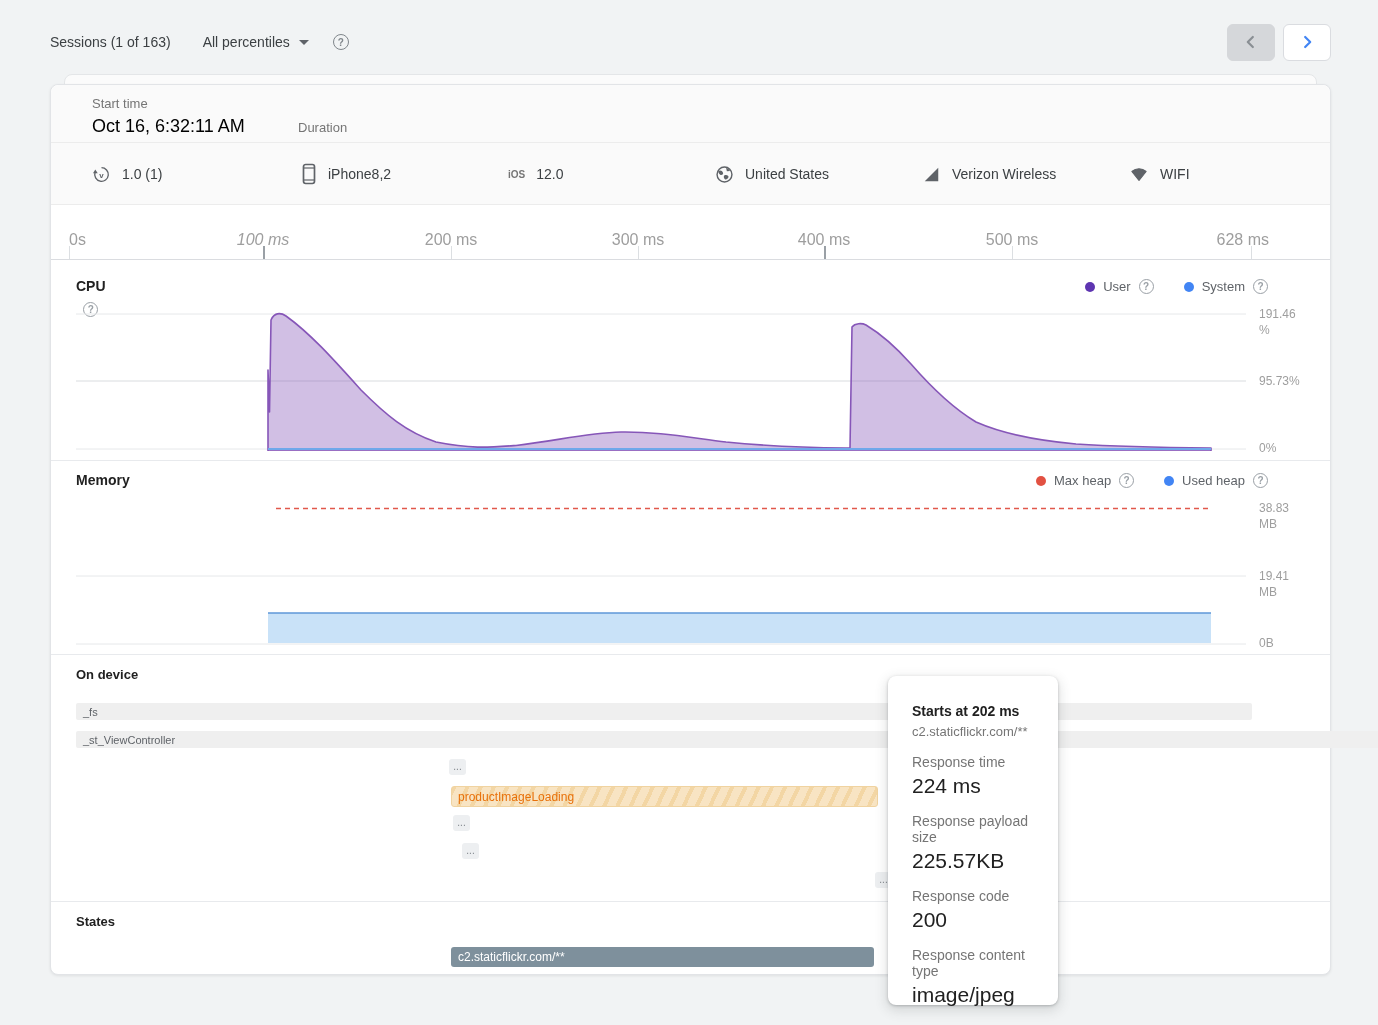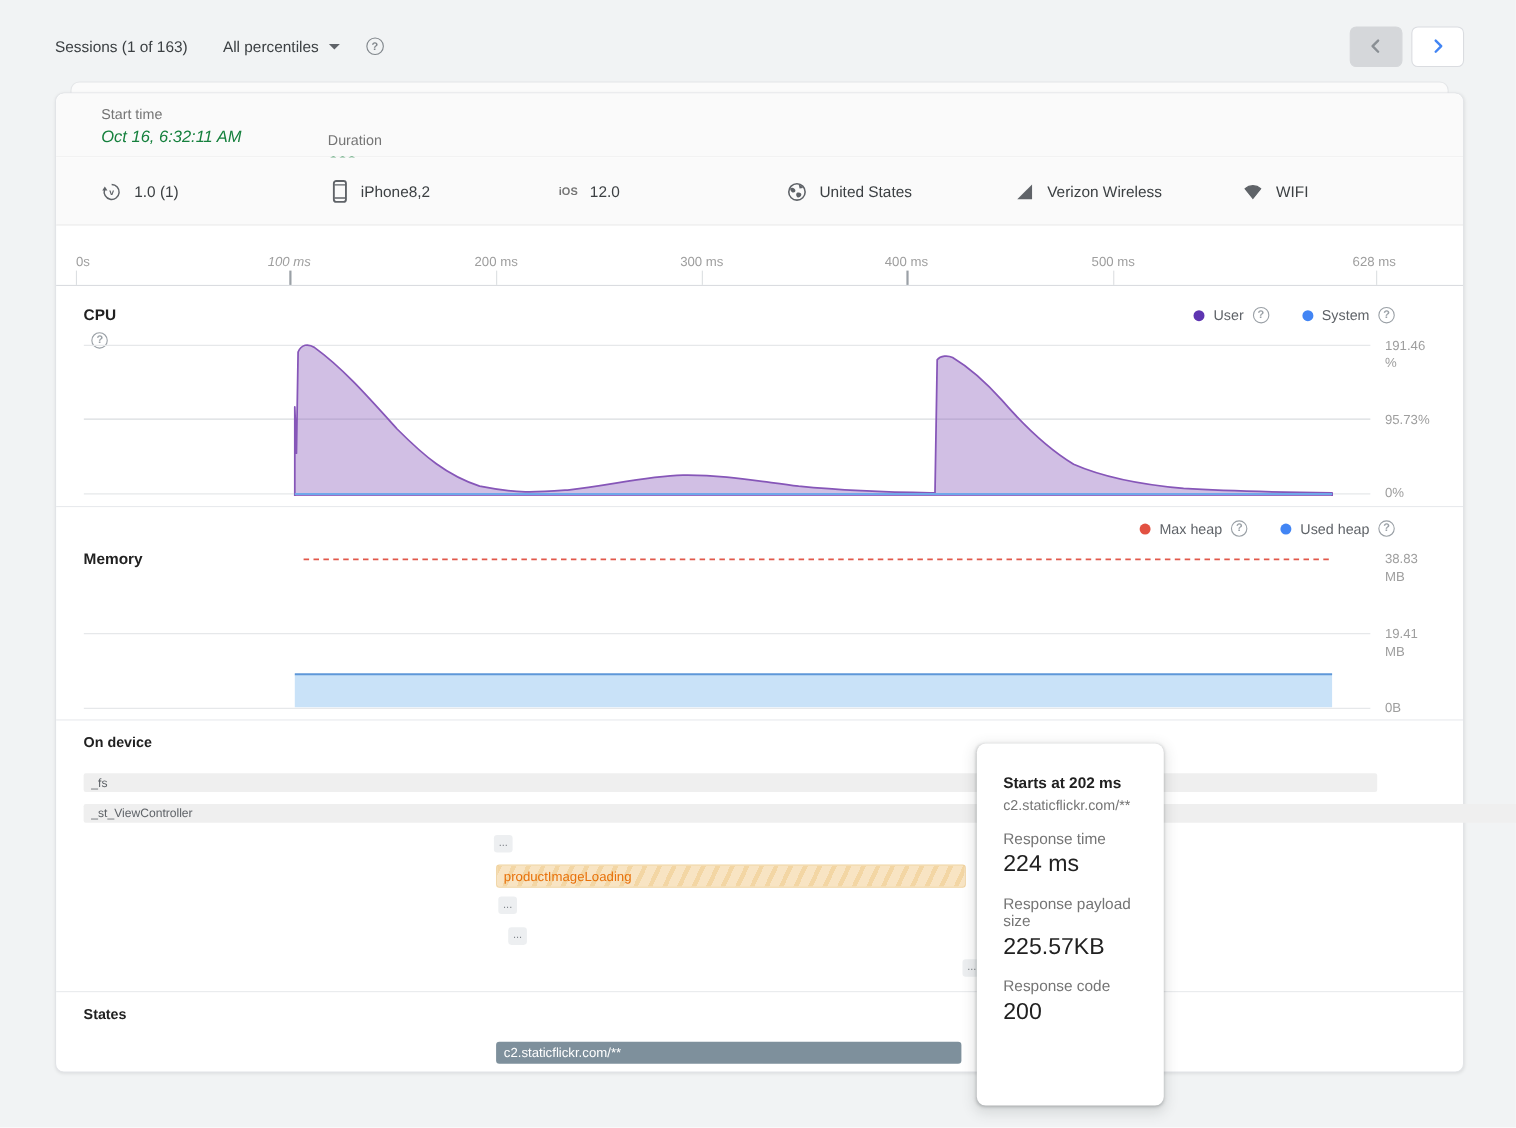--- a/index.html
+++ b/index.html
@@ -23,30 +23,30 @@
   
   .deck-edge { position:absolute; left:64px; top:74px; width:1253px; height:12px; background:#fbfbfb;
                border:1px solid #e4e6e8; border-radius:8px 8px 0 0; }
   .card { position:absolute; left:50px; top:84px; width:1281px; height:891px; background:#ffffff;
           border:1px solid #e2e4e7; border-radius:8px; box-shadow:0 1px 3px rgba(0,0,0,.08); }
 
   .card-header { position:absolute; left:0; top:0; width:100%; height:58px; background:#fafafa;
                  border-bottom:1px solid #ececec; border-radius:8px 8px 0 0; }
   .kv { position:absolute; top:11px; }
   .kv .k { font-size:13px; color:#757575; margin-bottom:5px; }
-  .kv .v { font-size:15px; color:#15803d;font-style:italic; }
+  .kv .v { font-size:18px; color:#000000; }
 
   .device-row { position:absolute; left:0; top:58px; width:100%; height:62px; background:#fafafa; border-bottom:1px solid #ececec; }
   .device-item { position:absolute; top:0; height:62px; display:flex; align-items:center; gap:11px; font-size:14px; color:#3c4043; }
   .device-item svg { display:block; }
   .ios-badge { font-size:10px; font-weight:bold; color:#757575; letter-spacing:0; }
 
   
   .ruler { position:absolute; left:0; top:120px; width:100%; height:55px; border-bottom:1px solid #dadce0; }
-  .ruler-label { position:absolute; top:26px; font-size:12px; color:#9e9e9e; transform:translateX(-50%); white-space:nowrap; }
+  .ruler-label { position:absolute; top:26px; font-size:16px; color:#9e9e9e; transform:translateX(-50%); white-space:nowrap; }
   .ruler-label.first { transform:none; }
   .ruler-label.last { transform:translateX(-100%); }
   .tick { position:absolute; bottom:0; width:1px; height:13px; background:#dcdfe2; }
   .tick.dark { width:2px; background:#9aa0a6; }
 
   
   .section-title { position:absolute; left:25px; font-size:14px; font-weight:bold; color:#212121; display:flex; align-items:center; gap:8px; }
   .legend { position:absolute; display:flex; align-items:center; gap:20px; font-size:13px; color:#5f6368; }
   .legend .dot { width:10px; height:10px; border-radius:50%; display:inline-block; }
   .legend .item { display:flex; align-items:center; gap:8px; margin-left:10px; }
@@ -210,21 +210,21 @@
          C1040,134.5 1090,135.5 1135,136
          L1135,139 Z" fill="rgba(134,86,184,0.38)" stroke="#8656b8" stroke-width="1.6" stroke-linejoin="round"></path>
     <line x1="192" y1="137" x2="1135" y2="137" stroke="#6fa8ea" stroke-width="1.8"></line>
   </svg>
   <div class="axis-label" style="top:222px;">191.46 %</div>
   <div class="axis-label" style="top:289px;">95.73%</div>
   <div class="axis-label" style="top:356px;">0%</div>
 
   <div class="divider" style="top:375px;"></div>
 
-  <div class="section-title" style="top:387px;margin-top:28px;">
+  <div class="section-title" style="top:387px;">
     <span>Memory</span>
   </div>
   <div class="legend" style="top:388px; right:62px;">
     <span class="item">
       <span class="dot" style="background:#e25142;"></span>
       <span>Max heap</span>
       <span class="help-circle">?</span>
     </span>
     <span class="item">
       <span class="dot" style="background:#4285f4;"></span>
@@ -280,13 +280,17 @@
     <div class="tt-value">224 ms</div>
   </div>
   <div class="tt-group">
     <div class="tt-label">Response payload size</div>
     <div class="tt-value">225.57KB</div>
   </div>
   <div class="tt-group">
     <div class="tt-label">Response code</div>
     <div class="tt-value">200</div>
   </div>
+  <div class="tt-group">
+    <div class="tt-label">Response content type</div>
+    <div class="tt-value">image/jpeg</div>
+  </div>
 </div>
 
 </body></html>

